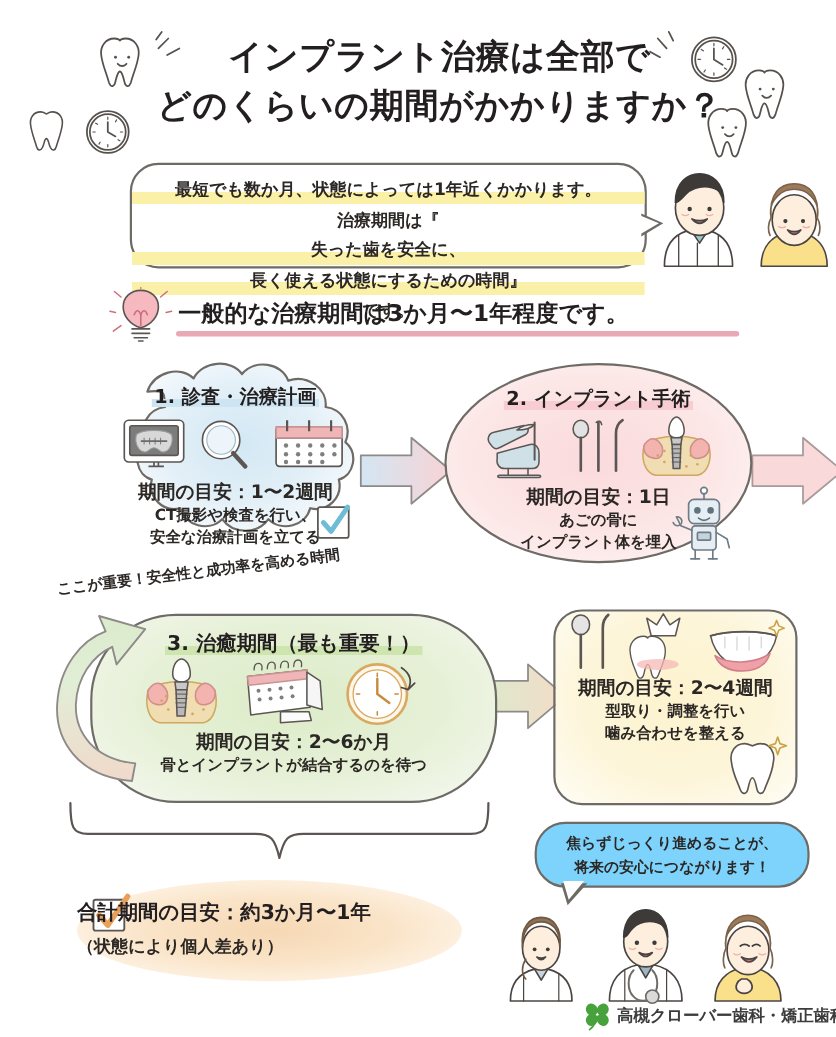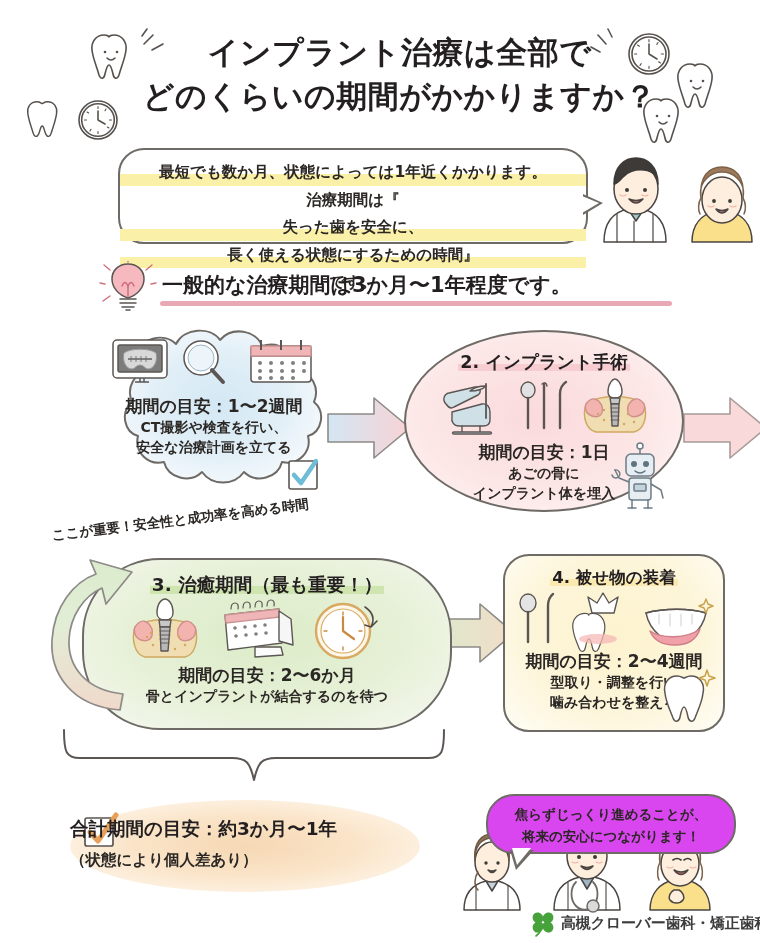--- a/index.html
+++ b/index.html
@@ -182,22 +182,22 @@
   }
   #summary .row2 {
     position:absolute; left:0; top:50px; width:350px;
     text-align:left; font-size:15.5px; font-weight:bold;
     color:#2b2724;
   }
   #summary .chk { position:absolute; left:12px; top:12px; }
 
   
   #closing-bubble {
-    left:486px; top:794px; width:250px; height:60px;
-    background:#d946ef;
+    left:486px; top:747px; width:250px; height:60px;
+    background:#7dd3fc;
     border:2px solid #6e6a66;
     border-radius:28px;
     z-index:6;
   }
   #closing-bubble .ctail {
     position:absolute; left:22px; bottom:-18px;
     width:0;height:0;
     border-left:6px solid transparent;
     border-right:18px solid transparent;
     border-top:20px solid #6e6a66;
@@ -420,20 +420,21 @@
             <stop offset="0%" stop-color="#d3e8f4"></stop>
             <stop offset="55%" stop-color="#e2eff7"></stop>
             <stop offset="82%" stop-color="#f0f7fb"></stop>
             <stop offset="100%" stop-color="#fbfdfe"></stop>
           </radialGradient>
         </defs>
         <path d="M56 26 c6 -18 30 -24 42 -12 c8 -16 34 -18 44 -4 c12 -14 36 -10 42 6 c18 -6 36 8 34 24 c16 2 24 18 18 32 c12 10 8 30 -6 34 c4 16 -10 30 -26 26 c-4 16 -26 22 -38 10 c-10 14 -32 14 -42 0 c-12 12 -34 6 -38 -10 c-16 4 -30 -10 -26 -26 c-14 -4 -18 -24 -6 -34 c-6 -14 2 -30 18 -32 c-2 -10 4 -16 -16 -14 z" fill="url(#cloudg)" stroke="#6e6a66" stroke-width="2" stroke-linejoin="round"></path>
       </svg>
     </div>
     <div class="content">
+      <div class="step-title"><span class="hl-blue">1. 診査・治療計画</span></div>
       <div class="icons">
         <svg width="210" height="54" viewBox="0 0 210 54" class="ic">
           <g stroke="#5b5653" stroke-width="1.5" fill="none" stroke-linejoin="round">
 
             <g>
               <rect x="4" y="4" width="54" height="38" rx="4" fill="#ffffff"></rect>
               <rect x="9" y="9" width="44" height="27" rx="2" fill="#7c7c7c"></rect>
               <path d="M15 17 c6 -5 26 -5 32 0 c2 8 -2 16 -8 16 c-3 0 -4 -4 -8 -4 c-4 0 -5 4 -8 4 c-6 0 -10 -8 -8 -16 z" fill="#d8d8d8" stroke="#9a9a9a" stroke-width="1"></path>
               <path d="M19 23 h24" stroke="#5a5a5a" stroke-width="1.4"></path>
               <path d="M22 20 v6 M27 20 v6 M32 20 v6 M37 20 v6" stroke="#6a6a6a" stroke-width="0.8"></path>
@@ -619,21 +620,20 @@
       <div class="step-body">
         <div class="lead">期間の目安：2〜6か月</div>
         <div class="sub">骨とインプラントが結合するのを待つ</div>
       </div>
     </div>
   </div>
 
   <div class="abs" id="step4">
     <div class="boxbg"></div>
     <div class="content">
-      <div class="step-title"><span class="hl-cream">4. 被せ物の装着</span></div>
       <div class="icons">
         <svg width="200" height="56" viewBox="0 0 200 56" class="ic">
           <g stroke="#5b5653" stroke-width="1.4" fill="none" stroke-linejoin="round" stroke-linecap="round">
 
             <g>
               <ellipse cx="14" cy="12" rx="8" ry="9" fill="#e4e4e4"></ellipse>
               <path d="M14 21 l0 30" stroke-width="2.4"></path>
               <path d="M34 51 l0 -36 q0 -8 5 -12" stroke-width="2.4"></path>
             </g>
 

